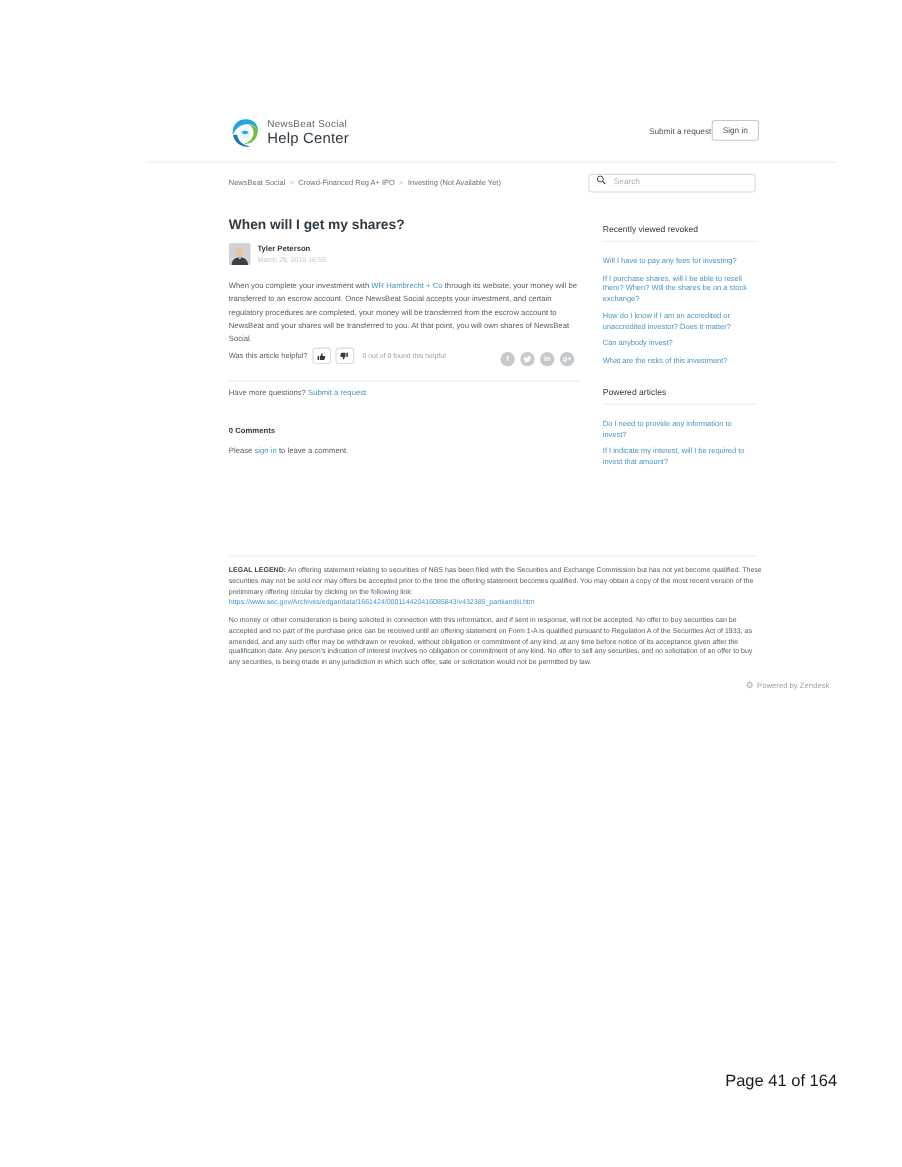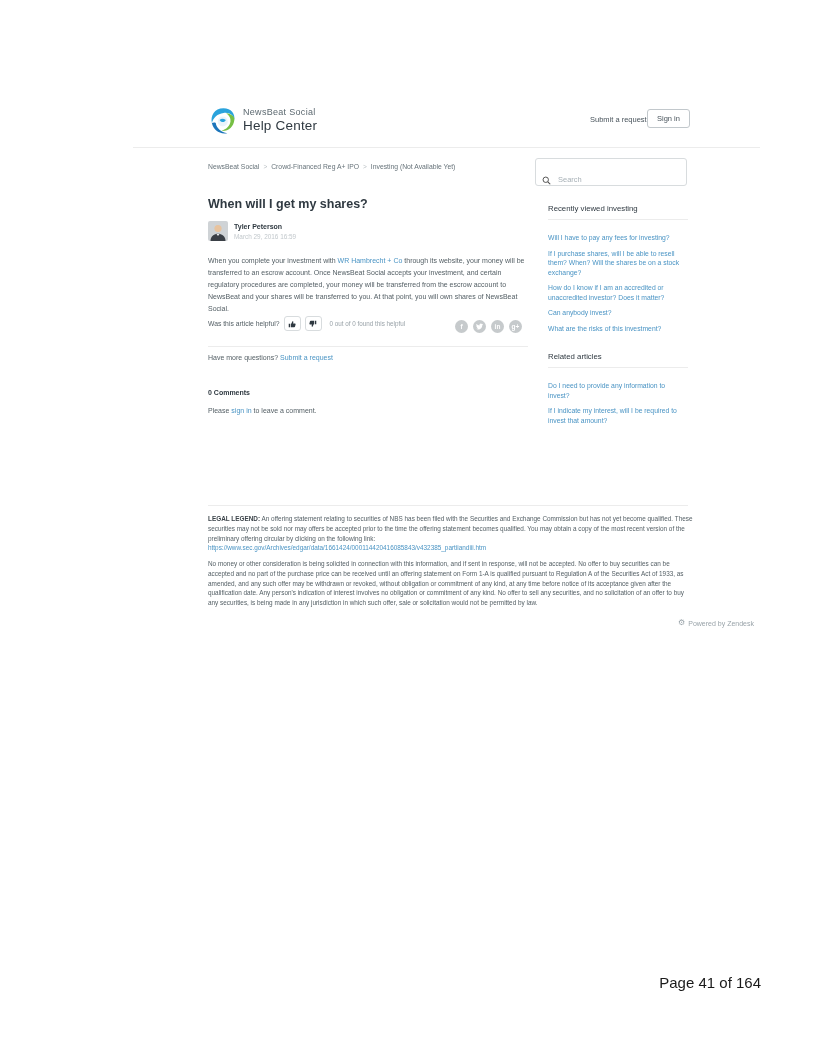--- a/index.html
+++ b/index.html
@@ -15,22 +15,22 @@
   .brand-sub{font-size:13.5px;font-weight:normal;color:#2f3941;margin-top:2px;letter-spacing:.2px;}
   .submit-top{left:552px;top:115px;font-size:7.5px;color:#49545c;}
   .signin-btn{left:609px;top:109px;padding:4px 9px;border:1px solid #c2c8cc;border-radius:3px;
               background:#fff;font-size:7.5px;color:#49545c;}
   .hdr-rule{left:95px;top:147px;width:627px;height:1px;background:#ececec;}
 
   
   .crumbs{left:170px;top:163px;font-size:6.8px;color:#67737a;white-space:nowrap;}
   .crumbs .sep{color:#b8bec2;margin:0 4px;font-size:6.5px;}
   .crumbs a{color:#67737a;}
-  .searchbox{left:497px;top:158px;width:152px;height:28px;border:1px solid #d8dcde;border-radius:3px;
-             display:flex;align-items:flex-end;padding:0 6px;box-sizing:border-box;background:#fff;}
+  .searchbox{left:497px;top:158px;width:152px;height:17px;border:1px solid #d8dcde;border-radius:3px;
+             display:flex;align-items:flex-start;padding:0 6px;box-sizing:border-box;background:#fff;}
   .searchbox input{border:none;outline:none;flex:1;font-size:7.5px;color:#333;
                    font-family:"Liberation Sans",sans-serif;min-width:0;background:transparent;}
   .searchbox input::placeholder{color:#a8b1b7;}
   .mag{width:9px;height:9px;margin-right:5px;flex:0 0 auto;}
 
   
   .art-title{left:170px;top:197px;font-size:12.5px;font-weight:bold;color:#2f3941;text-align:right;}
   .avatar{left:170px;top:221px;width:20px;height:20px;border-radius:2px;overflow:hidden;}
   .author{left:196px;top:223px;font-size:7px;font-weight:bold;color:#2f3941;}
   .date{left:196px;top:233px;font-size:6.4px;color:#c2c8cc;}
@@ -148,30 +148,30 @@
 
   <div class="abs rule-art"></div>
   <div class="abs moreq">
     <span>Have more questions?</span>
     <a>Submit a request</a>
   </div>
 
   <div class="abs comments">0 Comments</div>
   <div class="abs cprompt"><span>Please </span><a>sign in</a><span> to leave a comment.</span></div>
 
-  <div class="abs sb-title1">Recently viewed investing</div>
+  <div class="abs sb-title1">Recently viewed revoked</div>
   <div class="abs sb-rule1"></div>
   <div class="abs sb-list1">
     <a class="sb-item">Will I have to pay any fees for investing?</a>
     <a class="sb-item">If I purchase shares, will I be able to resell them? When? Will the shares be on a stock exchange?</a>
     <a class="sb-item">How do I know if I am an accredited or unaccredited investor? Does it matter?</a>
     <a class="sb-item">Can anybody invest?</a>
     <a class="sb-item">What are the risks of this investment?</a>
   </div>
-  <div class="abs sb-title2">Related articles</div>
+  <div class="abs sb-title2">Powered articles</div>
   <div class="abs sb-rule2"></div>
   <div class="abs sb-list2">
     <a class="sb-item">Do I need to provide any information to invest?</a>
     <a class="sb-item">If I indicate my interest, will I be required to invest that amount?</a>
   </div>
 
   <div class="abs rule-legal"></div>
   <p class="abs legal1" style="margin:0;"><b>LEGAL LEGEND:</b><span> An offering statement relating to securities of NBS has been filed with the Securities and Exchange Commission but has not yet become qualified. These securities may not be sold nor may offers be accepted prior to the time the offering statement becomes qualified. You may obtain a copy of the most recent version of the preliminary offering circular by clicking on the following link:</span><br><a>https://www.sec.gov/Archives/edgar/data/1661424/000114420416085843/v432385_partiiandiii.htm</a></p>
   <p class="abs legal2" style="margin:0;">No money or other consideration is being solicited in connection with this information, and if sent in response, will not be accepted. No offer to buy securities can be accepted and no part of the purchase price can be received until an offering statement on Form 1-A is qualified pursuant to Regulation A of the Securities Act of 1933, as amended, and any such offer may be withdrawn or revoked, without obligation or commitment of any kind, at any time before notice of its acceptance given after the qualification date. Any person's indication of interest involves no obligation or commitment of any kind. No offer to sell any securities, and no solicitation of an offer to buy any securities, is being made in any jurisdiction in which such offer, sale or solicitation would not be permitted by law.</p>
 

